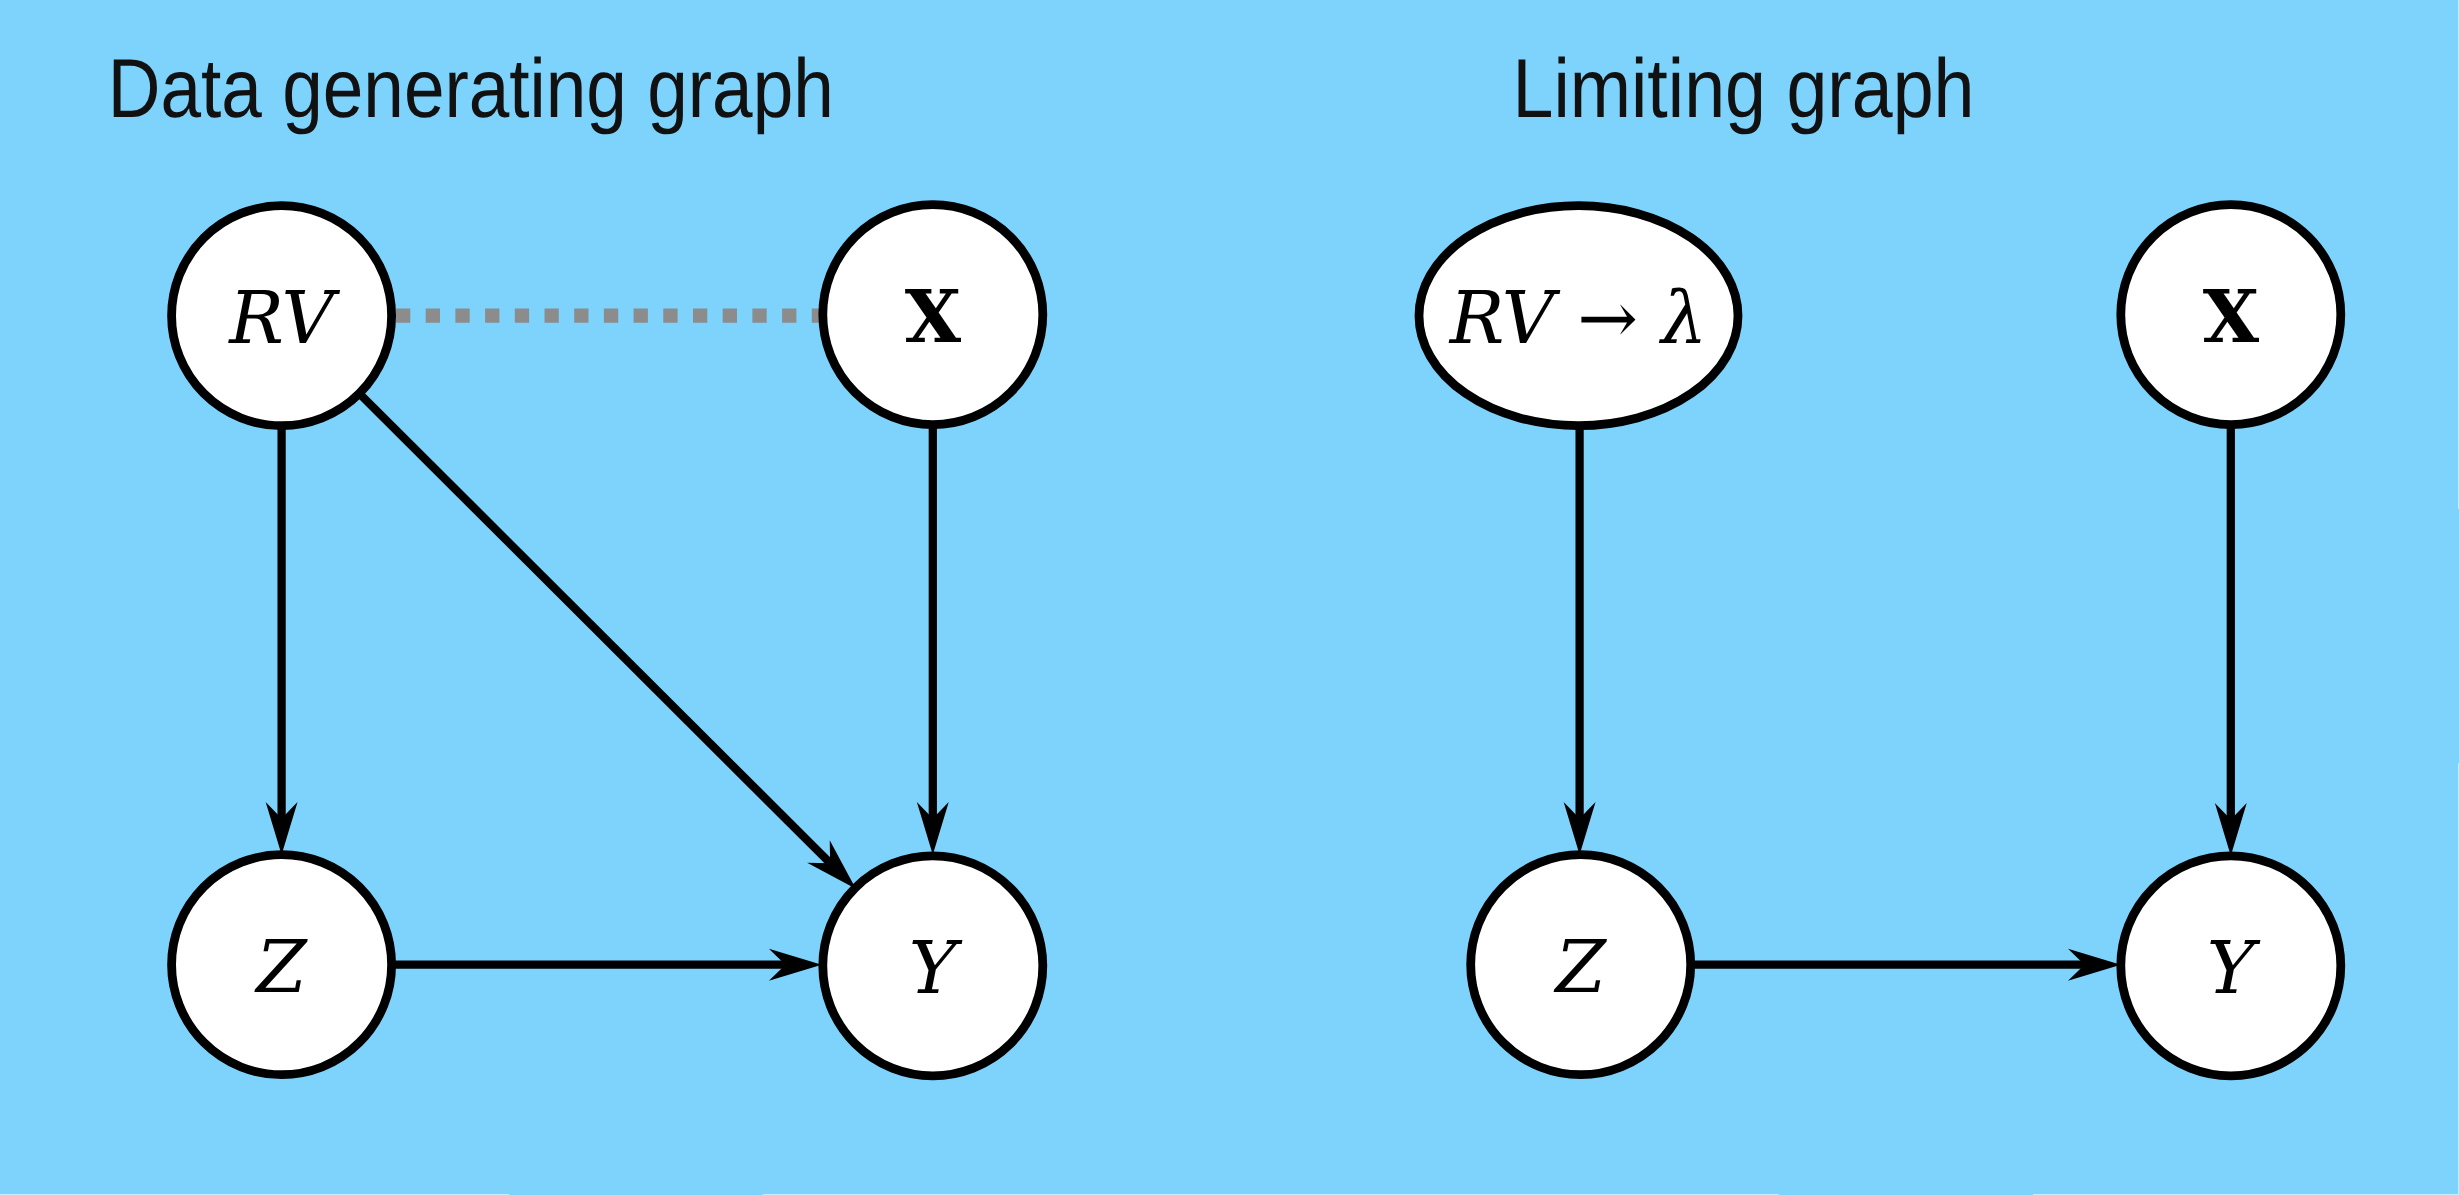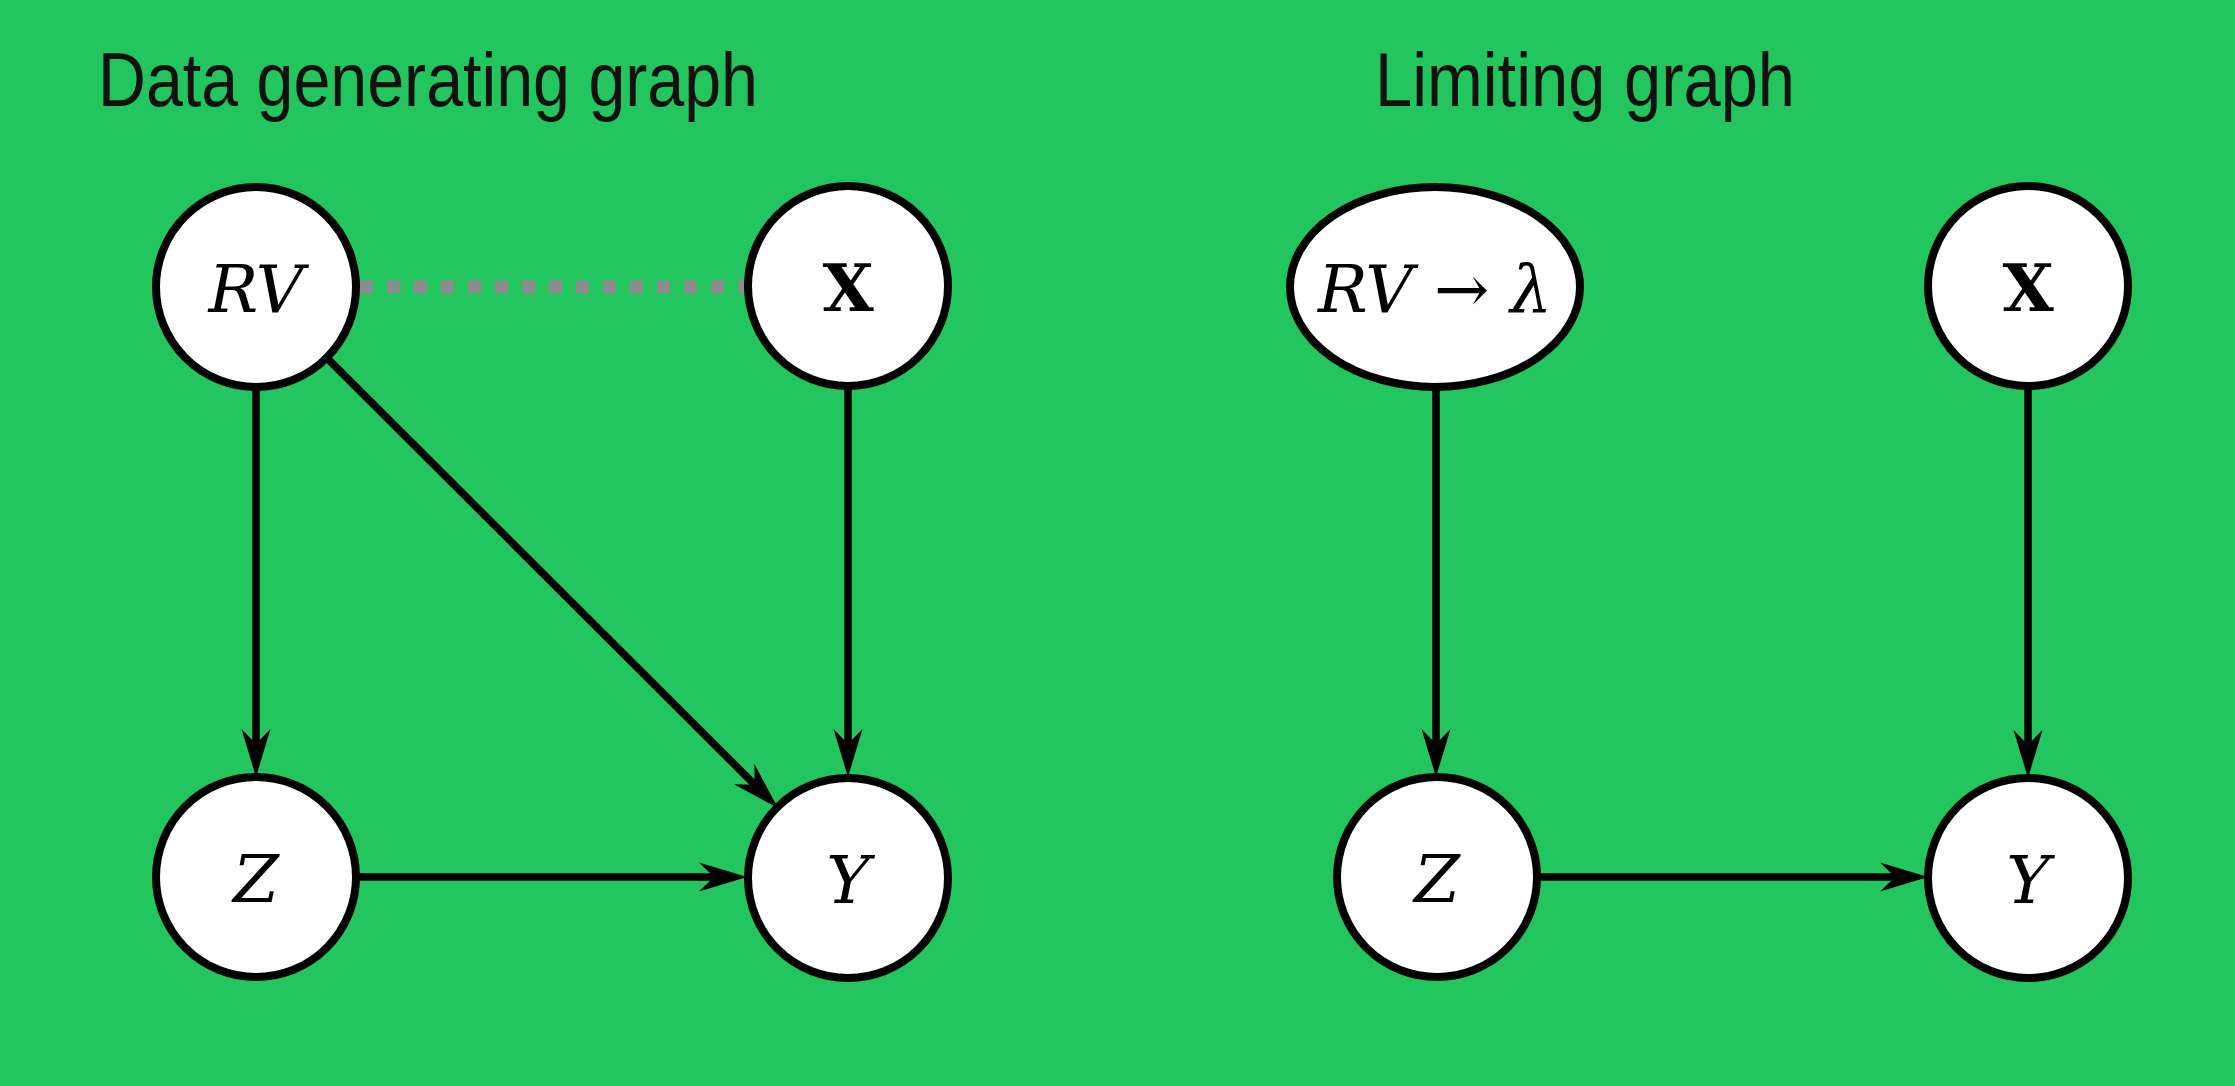--- a/index.html
+++ b/index.html
@@ -4,21 +4,21 @@
 <style>
   html, body {
     margin: 0;
     padding: 0;
     background: #ffffff;
   }
   .figure-wrap {
     position: relative;
     width: 2235px;
     height: 1086px;
-    background: #22c55e;
+    background: #7dd3fc;
     overflow: hidden;
   }
   svg { display: block; }
   .title {
     font-family: "Liberation Sans", "DejaVu Sans", sans-serif;
     font-weight: 400;
     font-size: 76px;
     fill: #111111;
   }
   .node {

